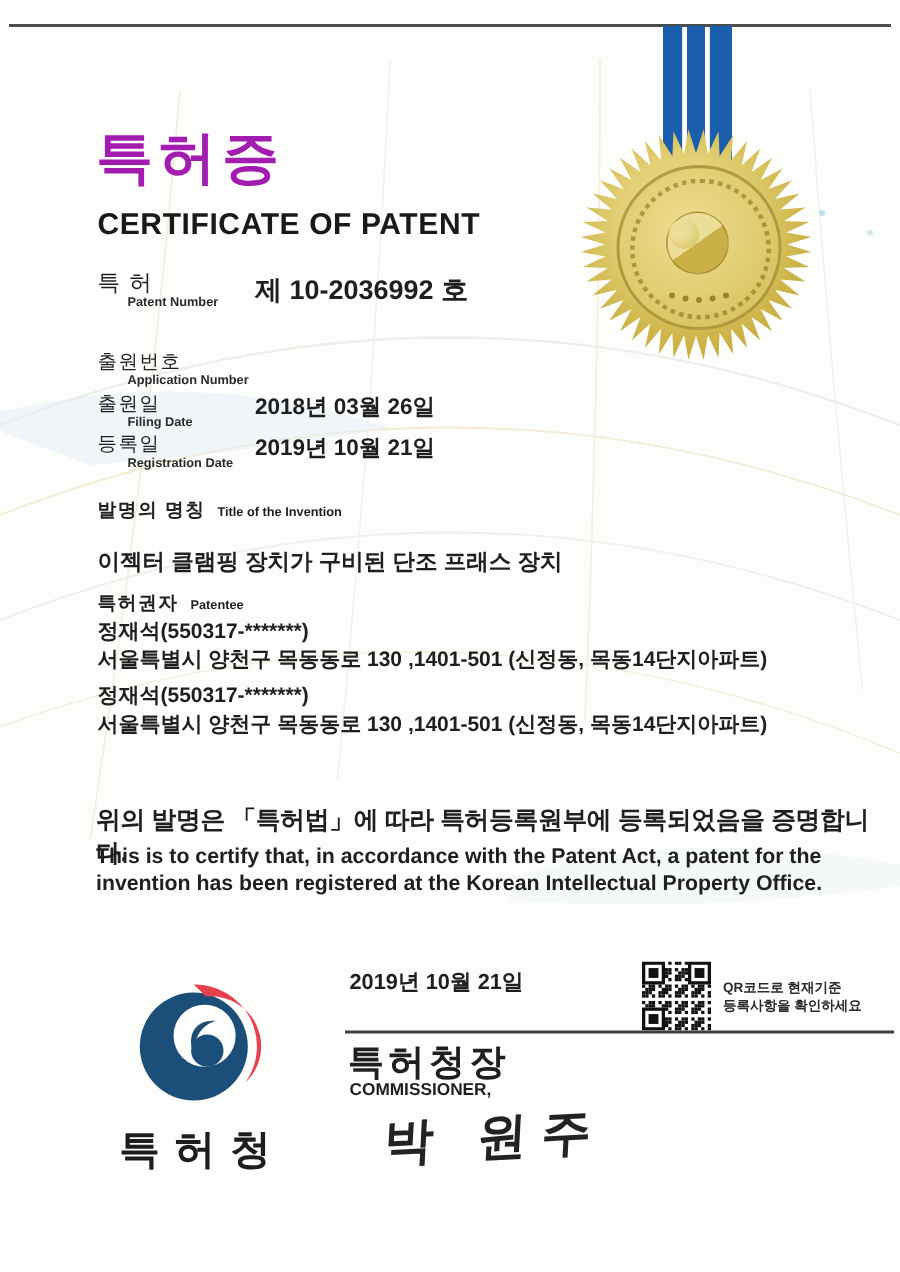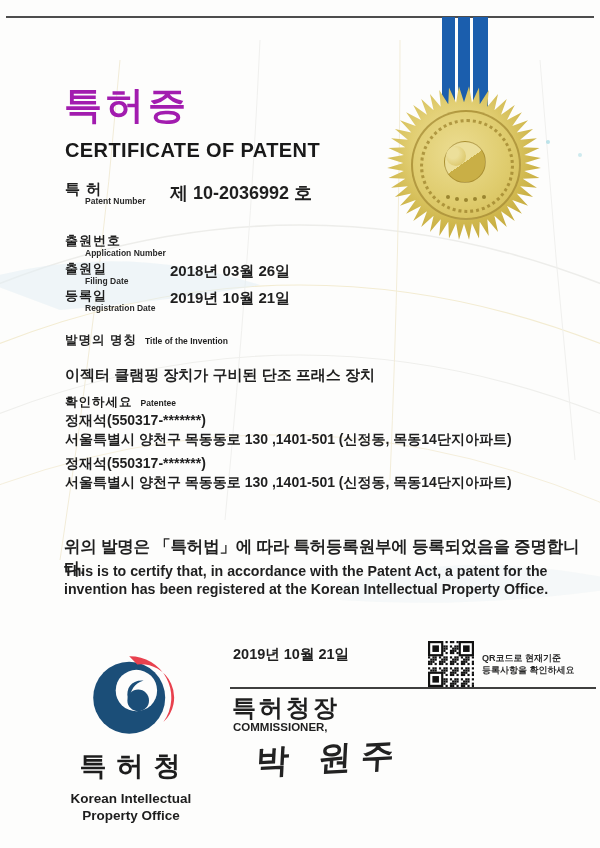--- a/index.html
+++ b/index.html
@@ -38,21 +38,21 @@
   .seal-dots{position:absolute;left:50%;top:112px;width:4px;height:4px;border-radius:50%;
     background:#8a7420;opacity:.8;
     box-shadow:-18px -3px 0 #8a7420,-9px -1px 0 #8a7420,9px -1px 0 #8a7420,18px -3px 0 #8a7420;}
 
   
   .title-ko{position:absolute;left:64px;top:80px;font-size:38px;font-weight:bold;letter-spacing:4px;color:#a21caf;}
   .title-en{position:absolute;left:65px;top:126px;font-size:20px;font-weight:bold;letter-spacing:.4px;color:#191919;margin-top:13px;}
 
   
   .frow{position:absolute;left:65px;}
-  .frow .lko{font-size:13px;font-weight:bold;line-height:14px;letter-spacing:1px;}
+  .frow .lko{font-size:13px;font-weight:normal;line-height:14px;letter-spacing:1px;}
   .frow .len{font-size:8.5px;font-weight:bold;color:#2a2a2a;line-height:10px;padding-left:20px;}
   .fval{position:absolute;left:170px;font-weight:bold;}
   .fval.big{font-size:18px;}
   .fval.med{font-size:15px;}
 
   .sec-label{font-size:12.5px;font-weight:bold;letter-spacing:1px;}
   .sec-label .en{font-size:8.5px;font-weight:bold;letter-spacing:0;margin-left:8px;}
   .sec-text{font-size:14px;font-weight:bold;line-height:19px;}
 
   .statement-ko{position:absolute;left:64px;top:536px;width:520px;font-size:16.5px;font-weight:bold;letter-spacing:-.2px;}
@@ -142,21 +142,21 @@
 
   <div class="frow" style="top:332px">
     <div class="sec-label">
       <span>발명의 명칭</span><span class="en">Title of the Invention</span>
     </div>
     <div class="sec-text" style="font-size:15px;margin-top:16px">이젝터 클램핑 장치가 구비된 단조 프래스 장치</div>
   </div>
 
   <div class="frow" style="top:394px">
     <div class="sec-label">
-      <span>확인하세요</span><span class="en">Patentee</span>
+      <span>특허권자</span><span class="en">Patentee</span>
     </div>
     <div class="sec-text">정재석(550317-*******)</div>
     <div class="sec-text">서울특별시 양천구 목동동로 130 ,1401-501 (신정동, 목동14단지아파트)</div>
   </div>
 
   <div class="frow" style="top:454px">
     <div class="sec-text">정재석(550317-*******)</div>
     <div class="sec-text">서울특별시 양천구 목동동로 130 ,1401-501 (신정동, 목동14단지아파트)</div>
   </div>
 
@@ -335,19 +335,15 @@
 
   <div class="logo">
     <svg viewBox="0 0 100 100">
       <circle cx="48" cy="53" r="40" fill="#1b4e78"></circle>
       <path d="M48,7 A46,46 0 0 1 86,80 A37,37 0 0 0 57,16 Z" fill="#e8414e"></path>
       <circle cx="56" cy="45" r="23" fill="#fdfdfc"></circle>
       <circle cx="58" cy="56" r="12" fill="#1b4e78"></circle>
       <path d="M46.5,54 C44,42 51,33 64,34 C54,37 49,45 48.5,55 Z" fill="#1b4e78"></path>
     </svg>
     <div class="logo-ko">특허청</div>
-    <div class="logo-en">
-      <div>Korean Intellectual</div>
-      <div>Property Office</div>
-    </div>
   </div>
 
 </div>
 
 </body></html>

